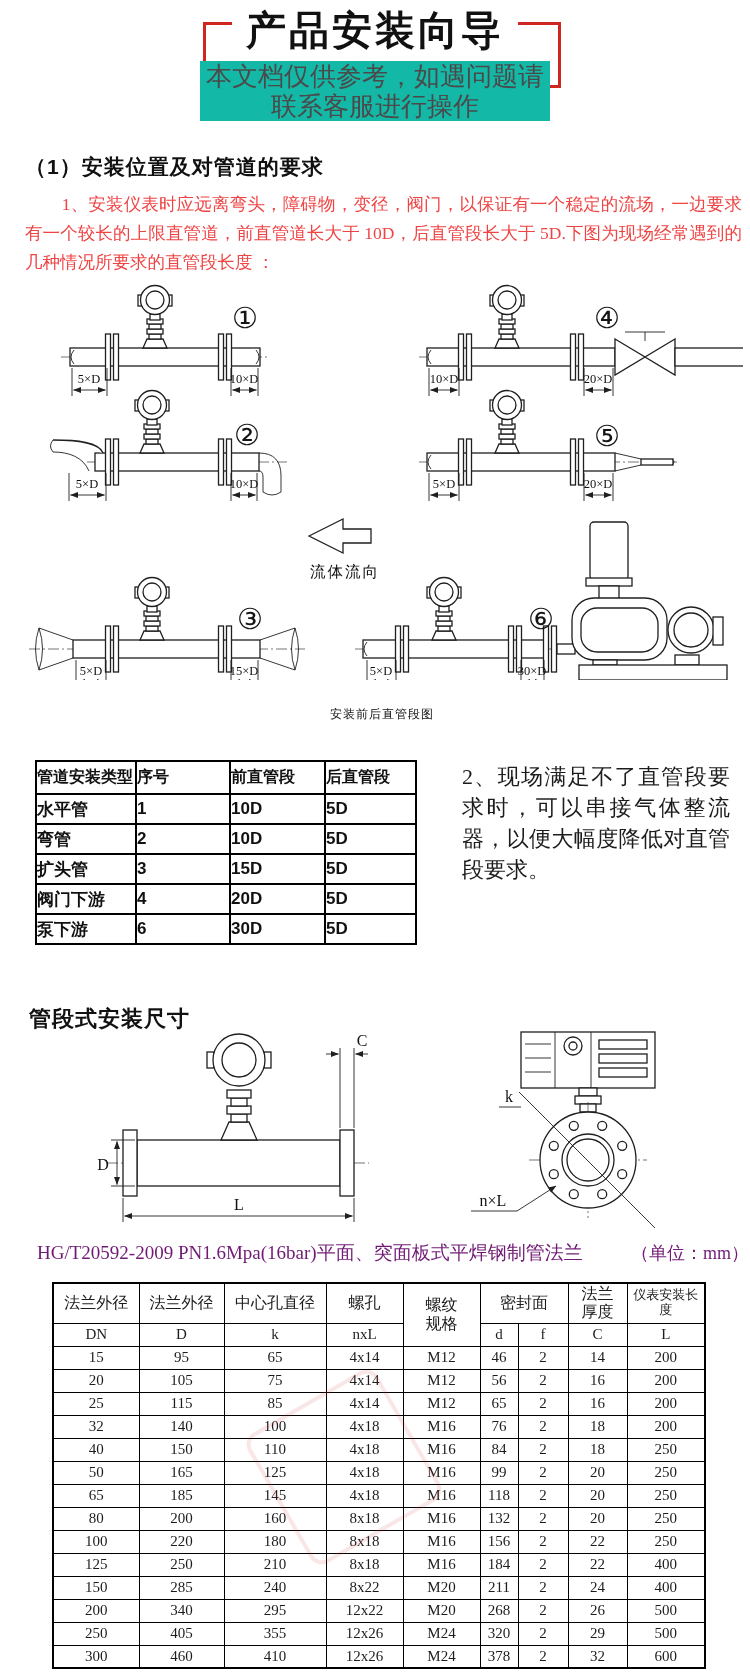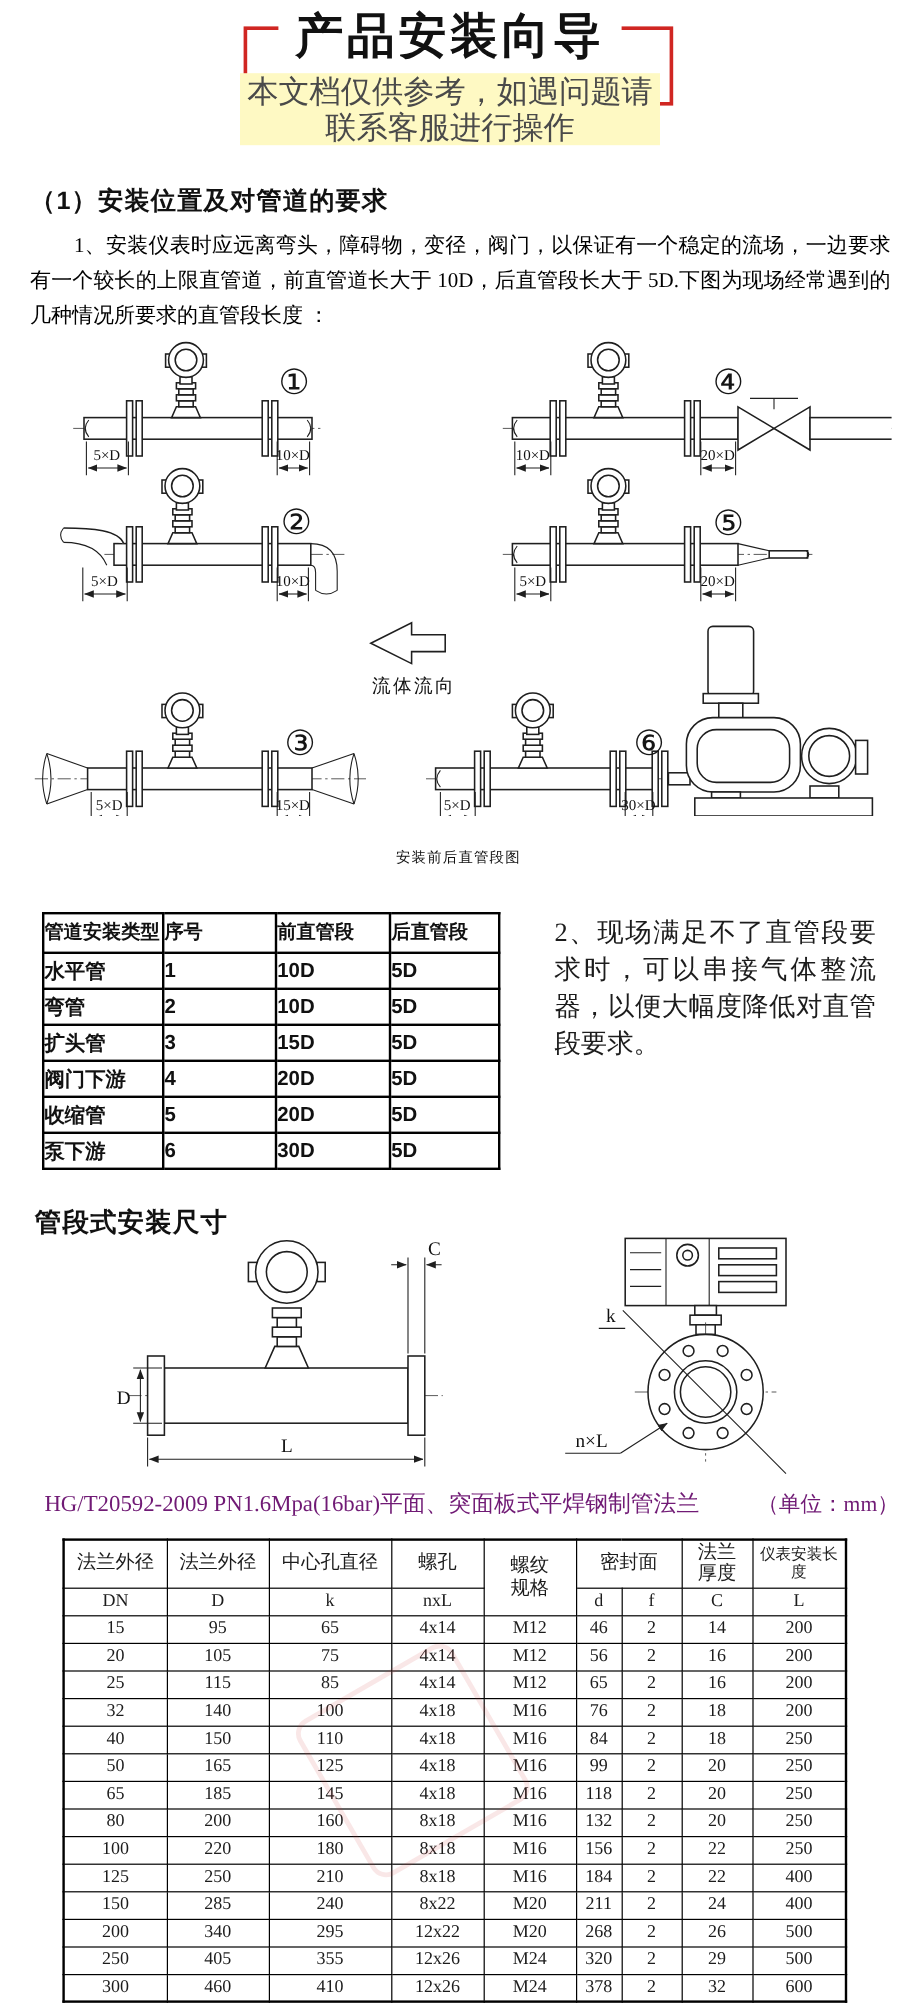--- a/index.html
+++ b/index.html
@@ -5,27 +5,27 @@
   *{margin:0;padding:0;box-sizing:border-box}
   html,body{background:#fff}
   .page{position:relative;width:736px;height:1679px;margin:0 auto;background:#fff;
         font-family:"Liberation Sans",sans-serif;color:#111;overflow:hidden}
   .abs{position:absolute}
 
   
   .title-frame{left:196px;top:22px;width:358px;height:66px;border:3px solid #d02622}
   .page-title{top:8px;left:50%;transform:translateX(-50%);background:#fff;padding:0 14px;
               font-size:40px;font-weight:700;letter-spacing:3px;white-space:nowrap;line-height:1.1}
-  .subtitle{top:61px;left:50%;transform:translateX(-50%);background:#fef9c3;padding:0 6px;
+  .subtitle{top:61px;left:50%;transform:translateX(-50%);background:#14b8a6;padding:0 6px;
             text-align:center;font-size:26px;line-height:30px;color:#4a4a4a;font-weight:500;white-space:nowrap}
 
   
   .sec1-heading{left:18px;top:153px;font-size:21px;font-weight:700;letter-spacing:1px}
   .para{left:18px;top:190px;width:717px;font-family:"Liberation Serif","DejaVu Serif",serif;
-        font-size:17.5px;line-height:29px;text-indent:2.1em;text-align:justify;color:#000000}
+        font-size:17.5px;line-height:29px;text-indent:2.1em;text-align:justify;color:#ef4444}
   .diagrams{left:0;top:278px}
   .fig-caption{top:706px;left:0;width:750px;text-align:center;font-family:"Liberation Serif",serif;
                font-size:12px;font-weight:400;letter-spacing:1px}
 
   
   .pipe-table{left:28px;top:760px;border-collapse:collapse;table-layout:fixed;width:380px;background:#fff}
   .pipe-table th,.pipe-table td{border:2px solid #000;text-align:left;vertical-align:middle;
                font-weight:700;padding:0}
   .pipe-table th{height:33px;font-size:16px}
   .pipe-table td{height:30px;font-size:17px}
@@ -285,26 +285,20 @@
         </tr>
         <tr>
           <td>扩头管</td>
           <td>3</td>
           <td>15D</td>
           <td>5D</td>
         </tr>
         <tr>
           <td>阀门下游</td>
           <td>4</td>
-          <td>20D</td>
-          <td>5D</td>
-        </tr>
-        <tr>
-          <td>收缩管</td>
-          <td>5</td>
           <td>20D</td>
           <td>5D</td>
         </tr>
         <tr>
           <td>泵下游</td>
           <td>6</td>
           <td>30D</td>
           <td>5D</td>
         </tr>
       </tbody>

